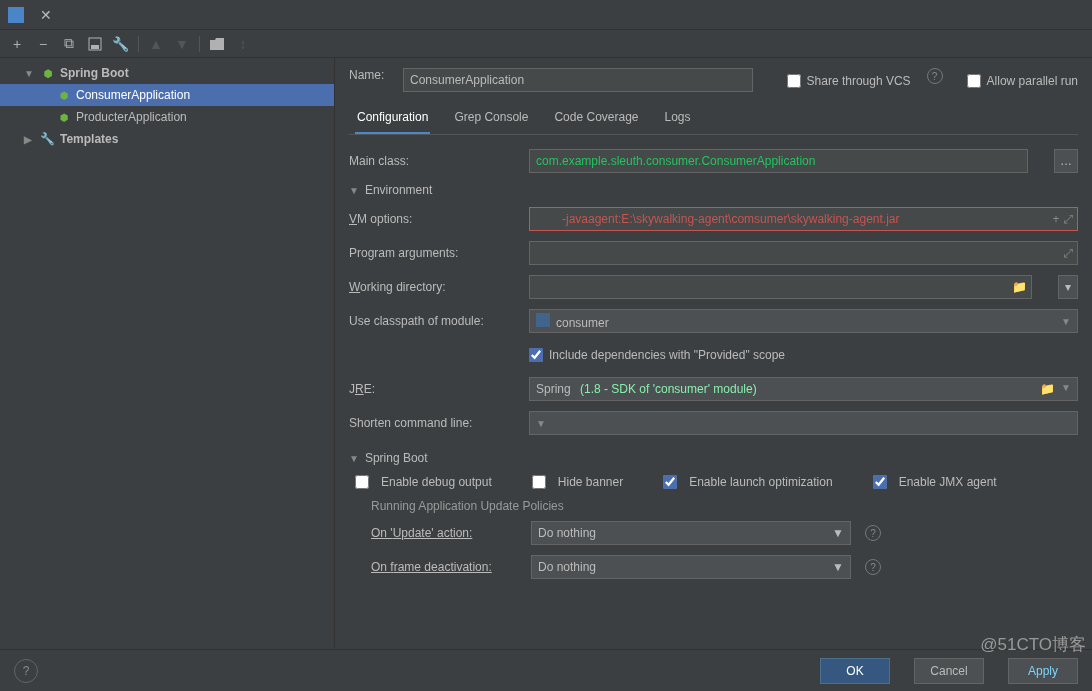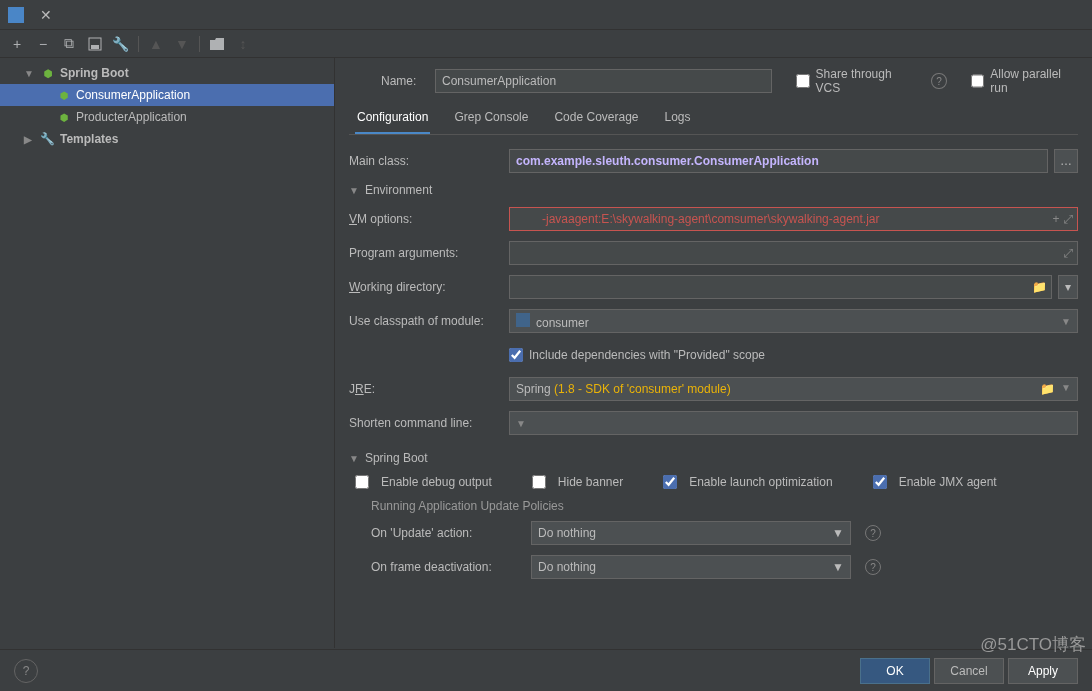--- a/index.html
+++ b/index.html
@@ -16,55 +16,55 @@
 .tree { width: 335px; border-right: 1px solid #323232; padding-top: 4px; }
 .tree-node { display: flex; align-items: center; height: 22px; padding-left: 6px; color: #bbbbbb; cursor: pointer; }
 .tree-node.selected { background: #4b6eaf; color: #fff; }
 .tree-node .arrow { width: 12px; font-size: 10px; color: #888; }
 .tree-node .node-icon { width: 16px; height: 16px; margin: 0 4px; display: flex; align-items: center; justify-content: center; }
 .tree-node.level1 { padding-left: 24px; font-weight: bold; }
 .tree-node.level2 { padding-left: 52px; }
 .sb-icon { color: #6db33f; font-size: 10px; }
 .wrench { color: #888; }
 .right { flex: 1; padding: 10px 14px 0 14px; overflow: hidden; }
-.name-row { display: flex; align-items: center; height: 26px; margin-bottom: 10px; gap: 12px; margin-left: 32px; }
+.name-row { display: flex; height: 26px; margin-bottom: 10px; gap: 12px; }
 .name-row .lbl { min-width: 42px; }
 .name-row input { width: 350px; height: 24px; background: #45494a; border: 1px solid #646464; color: #bbbbbb; padding: 0 6px; }
 .checkbox-lbl { display: flex; align-items: center; gap: 6px; color: #bbbbbb; cursor: pointer; }
 .checkbox-lbl input { width: 14px; height: 14px; accent-color: #4b6eaf; }
 .help-icon { width: 16px; height: 16px; border: 1px solid #777; border-radius: 50%; display: inline-flex; align-items: center; justify-content: center; font-size: 10px; color: #888; margin-left: 4px; }
 .tabs { display: flex; gap: 22px; border-bottom: 1px solid #555; margin-bottom: 14px; padding-left: 6px; }
 .tab { padding: 6px 2px 8px 2px; color: #bbbbbb; cursor: pointer; border-bottom: 2px solid transparent; }
 .tab.active { border-bottom: 2px solid #4a88c7; color: #ffffff; }
-.form-row { display: flex; align-items: center; margin-bottom: 10px; min-height: 24px; }
+.form-row { display: flex; align-items: center; margin-bottom: 10px; min-height: 24px; gap: 20px; }
 .form-row .flabel { width: 160px; color: #bbbbbb; }
 .form-row .flabel .u { text-decoration: underline; }
 .form-input { flex: 1; height: 24px; background: #45494a; border: 1px solid #646464; color: #bbbbbb; padding: 0 6px; display: flex; align-items: center; position: relative; }
-.form-input input { background: transparent; border: none; color: #c4b5fd; width: 100%; outline: none; font-weight: bold; }
+.form-input input { background: transparent; border: none; color: #22c55e; width: 100%; outline: none; }
 .ellipsis-btn { width: 24px; height: 24px; background: #4c5052; border: 1px solid #646464; color: #bbbbbb; margin-left: 6px; display: flex; align-items: center; justify-content: center; cursor: pointer; }
 .section-header { display: flex; align-items: center; color: #bbbbbb; margin: 6px 0 10px 0; cursor: pointer; }
 .section-header .caret { font-size: 10px; margin-right: 6px; color: #888; }
 .vm-options { border: 1px solid #c75450 !important; color: #c75450; font-family: "Consolas", monospace; font-size: 11px; padding-left: 32px; }
 .input-icons { position: absolute; right: 4px; display: flex; gap: 4px; color: #888; font-size: 11px; }
 .select-like { flex: 1; height: 24px; background: #4c5052; border: 1px solid #646464; color: #bbbbbb; padding: 0 6px; display: flex; align-items: center; justify-content: space-between; cursor: pointer; }
 .select-like .caret-d { color: #888; font-size: 10px; }
 .checkrow { display: flex; align-items: center; gap: 40px; padding-left: 6px; margin-bottom: 10px; }
 .checkrow input[type=checkbox] { width: 14px; height: 14px; accent-color: #4b6eaf; margin-right: 6px; }
 .subsection { padding-left: 22px; color: #999; margin-bottom: 8px; }
 .update-row { display: flex; align-items: center; margin-bottom: 10px; padding-left: 22px; }
-.update-row .ulabel { width: 160px; }
+.update-row .ulabel { width: 160px; text-decoration: underline; }
 .update-select { width: 320px; height: 24px; background: #4c5052; border: 1px solid #646464; color: #bbbbbb; padding: 0 6px; display: flex; align-items: center; justify-content: space-between; cursor: pointer; margin-right: 10px; }
 .bottom-bar { position: absolute; bottom: 0; left: 0; right: 0; height: 42px; border-top: 1px solid #323232; display: flex; align-items: center; padding: 0 14px; background: #3c3f41; }
 .bottom-bar .help-btn { width: 24px; height: 24px; border: 1px solid #646464; border-radius: 50%; display: flex; align-items: center; justify-content: center; color: #888; }
-.bottom-bar .btns { margin-left: auto; display: flex; gap: 4px; }
+.bottom-bar .btns { margin-left: auto; display: flex; gap: 24px; }
 .btn { min-width: 70px; height: 26px; border: 1px solid #646464; background: #4c5052; color: #bbbbbb; display: flex; align-items: center; justify-content: center; cursor: pointer; padding: 0 12px; }
 .btn.primary { background: #365880; border-color: #4a708b; color: #fff; }
-.btn.disabled { color: #ffffff; }
+.btn.disabled { color: #7dd3fc; }
 .watermark { position: absolute; bottom: 35px; right: 6px; color: #999; font-size: 17px; }
-.dim { color: #eab308; }
+.dim { color: #86efac; padding-left: 6px; }
 .mod-icon { width:14px; height:14px; background:#40648a; margin-right:6px; display:inline-block; }
 </style>
 </head>
 <body>
 
 <div class="titlebar">
   <div class="icon"></div>
   <div class="close">✕</div>
 </div>
 

